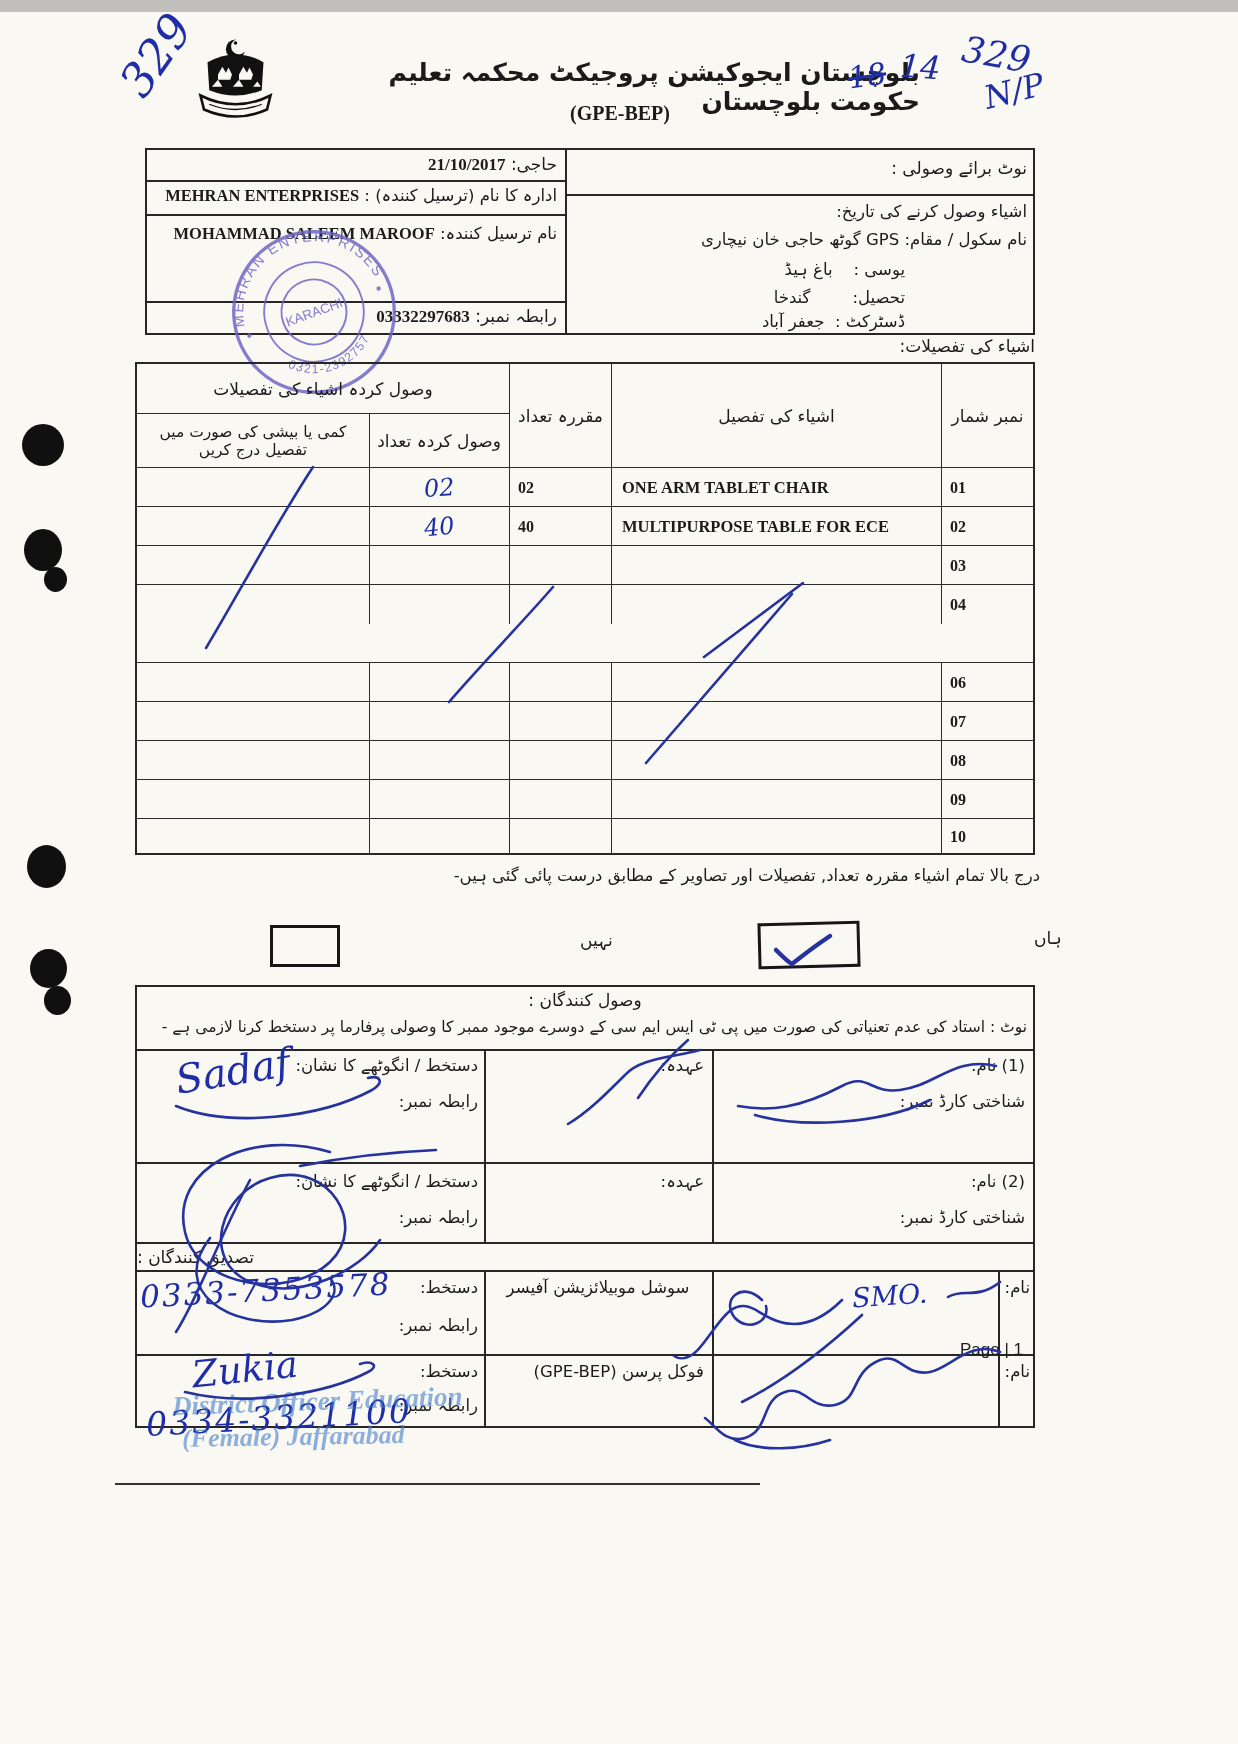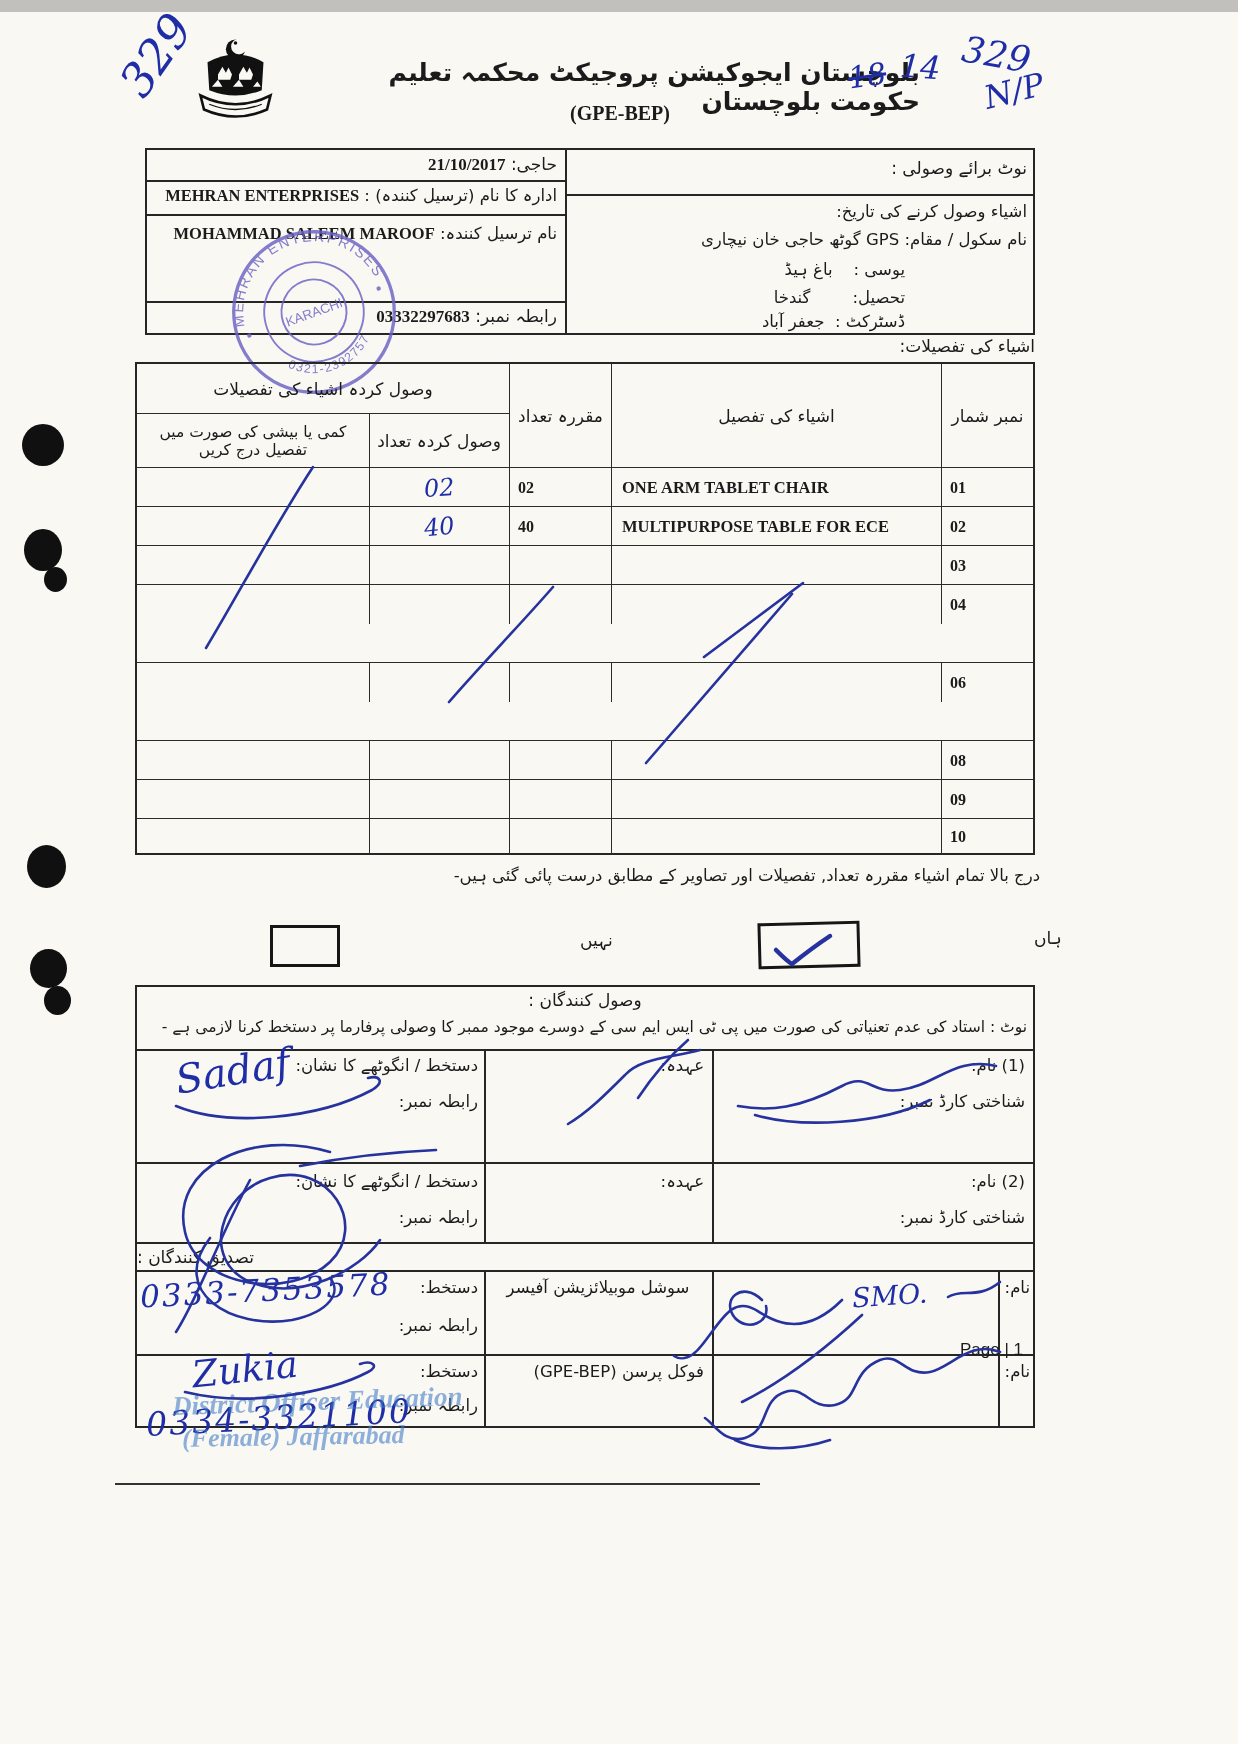--- a/index.html
+++ b/index.html
@@ -177,20 +177,27 @@
       <div class="c c-det"></div>
       <div class="c c-ser">04</div>
     </div>
     <div class="irow" style="top:298px;">
       <div class="c c-disc"></div>
         <div class="c c-recv"></div>
       <div class="c c-fix"></div>
       <div class="c c-det"></div>
       <div class="c c-ser">06</div>
     </div>
+    <div class="irow" style="top:337px;">
+      <div class="c c-disc"></div>
+        <div class="c c-recv"></div>
+      <div class="c c-fix"></div>
+      <div class="c c-det"></div>
+      <div class="c c-ser">07</div>
+    </div>
     <div class="irow" style="top:376px;">
       <div class="c c-disc"></div>
         <div class="c c-recv"></div>
       <div class="c c-fix"></div>
       <div class="c c-det"></div>
       <div class="c c-ser">08</div>
     </div>
     <div class="irow" style="top:415px;">
       <div class="c c-disc"></div>
         <div class="c c-recv"></div>

